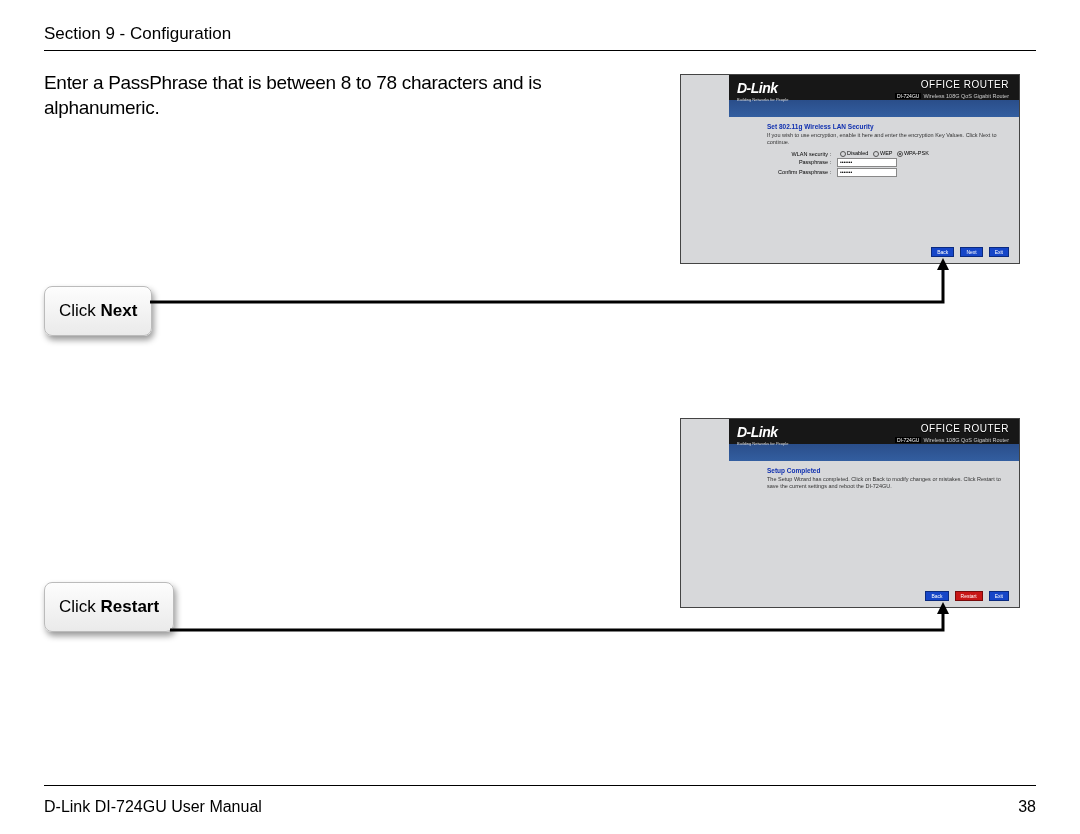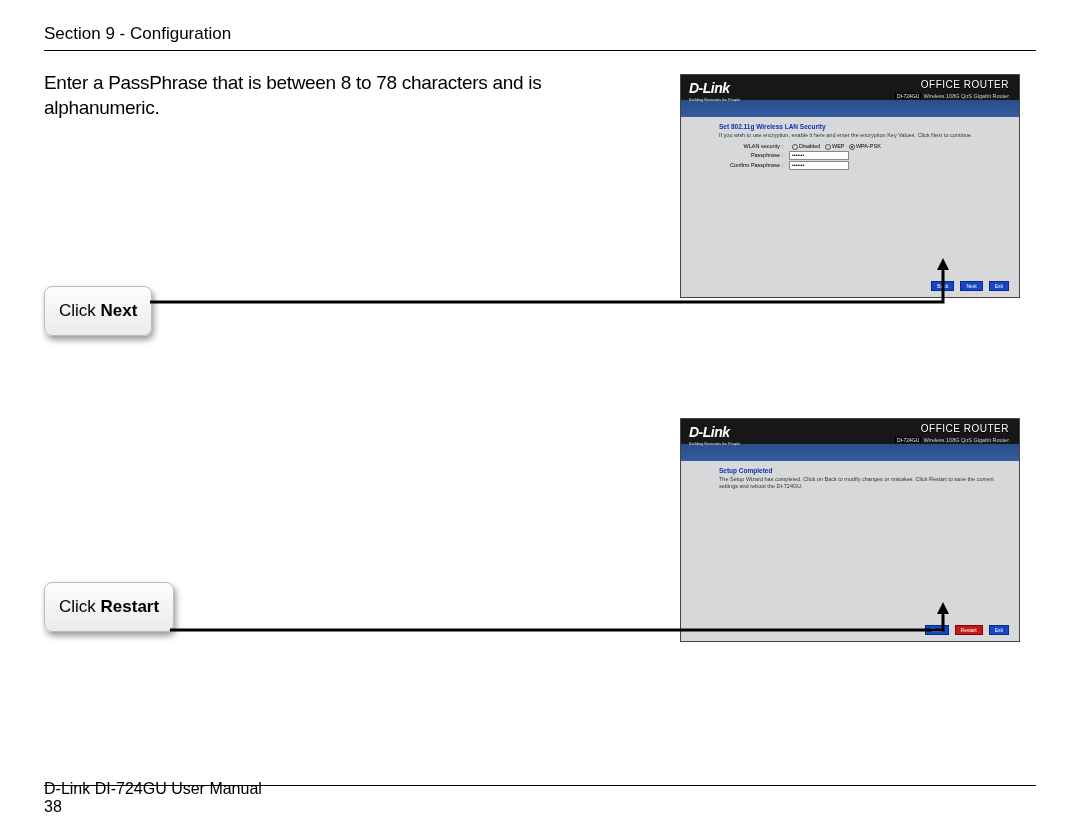--- a/index.html
+++ b/index.html
@@ -7,30 +7,31 @@
     width: 1080px; height: 834px;
     font-family: Arial, Helvetica, sans-serif;
     background: #fff; color: #000;
     position: relative;
     padding: 24px 44px 24px 44px;
   }
   .header-title { font-size: 17px; margin-bottom: 6px; }
   .hr { border: none; border-top: 1.5px solid #000; }
   .hr-top { margin-bottom: 20px; }
   .hr-bot { margin-top: 6px; margin-bottom: 6px; position:absolute; left:44px; right:44px; bottom:42px;}
-  .footer { position:absolute; left:44px; right:44px; bottom:18px; display:flex; justify-content:space-between; font-size:16px;flex-direction:column;}
+  .footer { position:absolute; left:44px; right:44px; bottom:18px; display:flex; justify-content:space-between; font-size:16px;}
   .instr { font-size:19px; letter-spacing:-0.3px; line-height:1.3; max-width:520px; }
 
   
   .router {
     position:absolute; right:60px;
-    width:340px; height:224px;
+    width:340px; height:190px;
     border:1px solid #444;
     background:#d7d8da;
     font-size:6px;
+    padding-left:48px;
   }
   .router1 { top:74px; }
   .router2 { top:418px; }
 
   .r-header {
     height:42px;
     background: linear-gradient(#171717 0%, #171717 60%, #2a4e8a 60%, #335ea0 100%);
     position:relative; color:#fff;
   }
   .r-logo { position:absolute; left:8px; top:5px; font-weight:bold; font-style:italic; font-size:14px; letter-spacing:-0.5px;}

